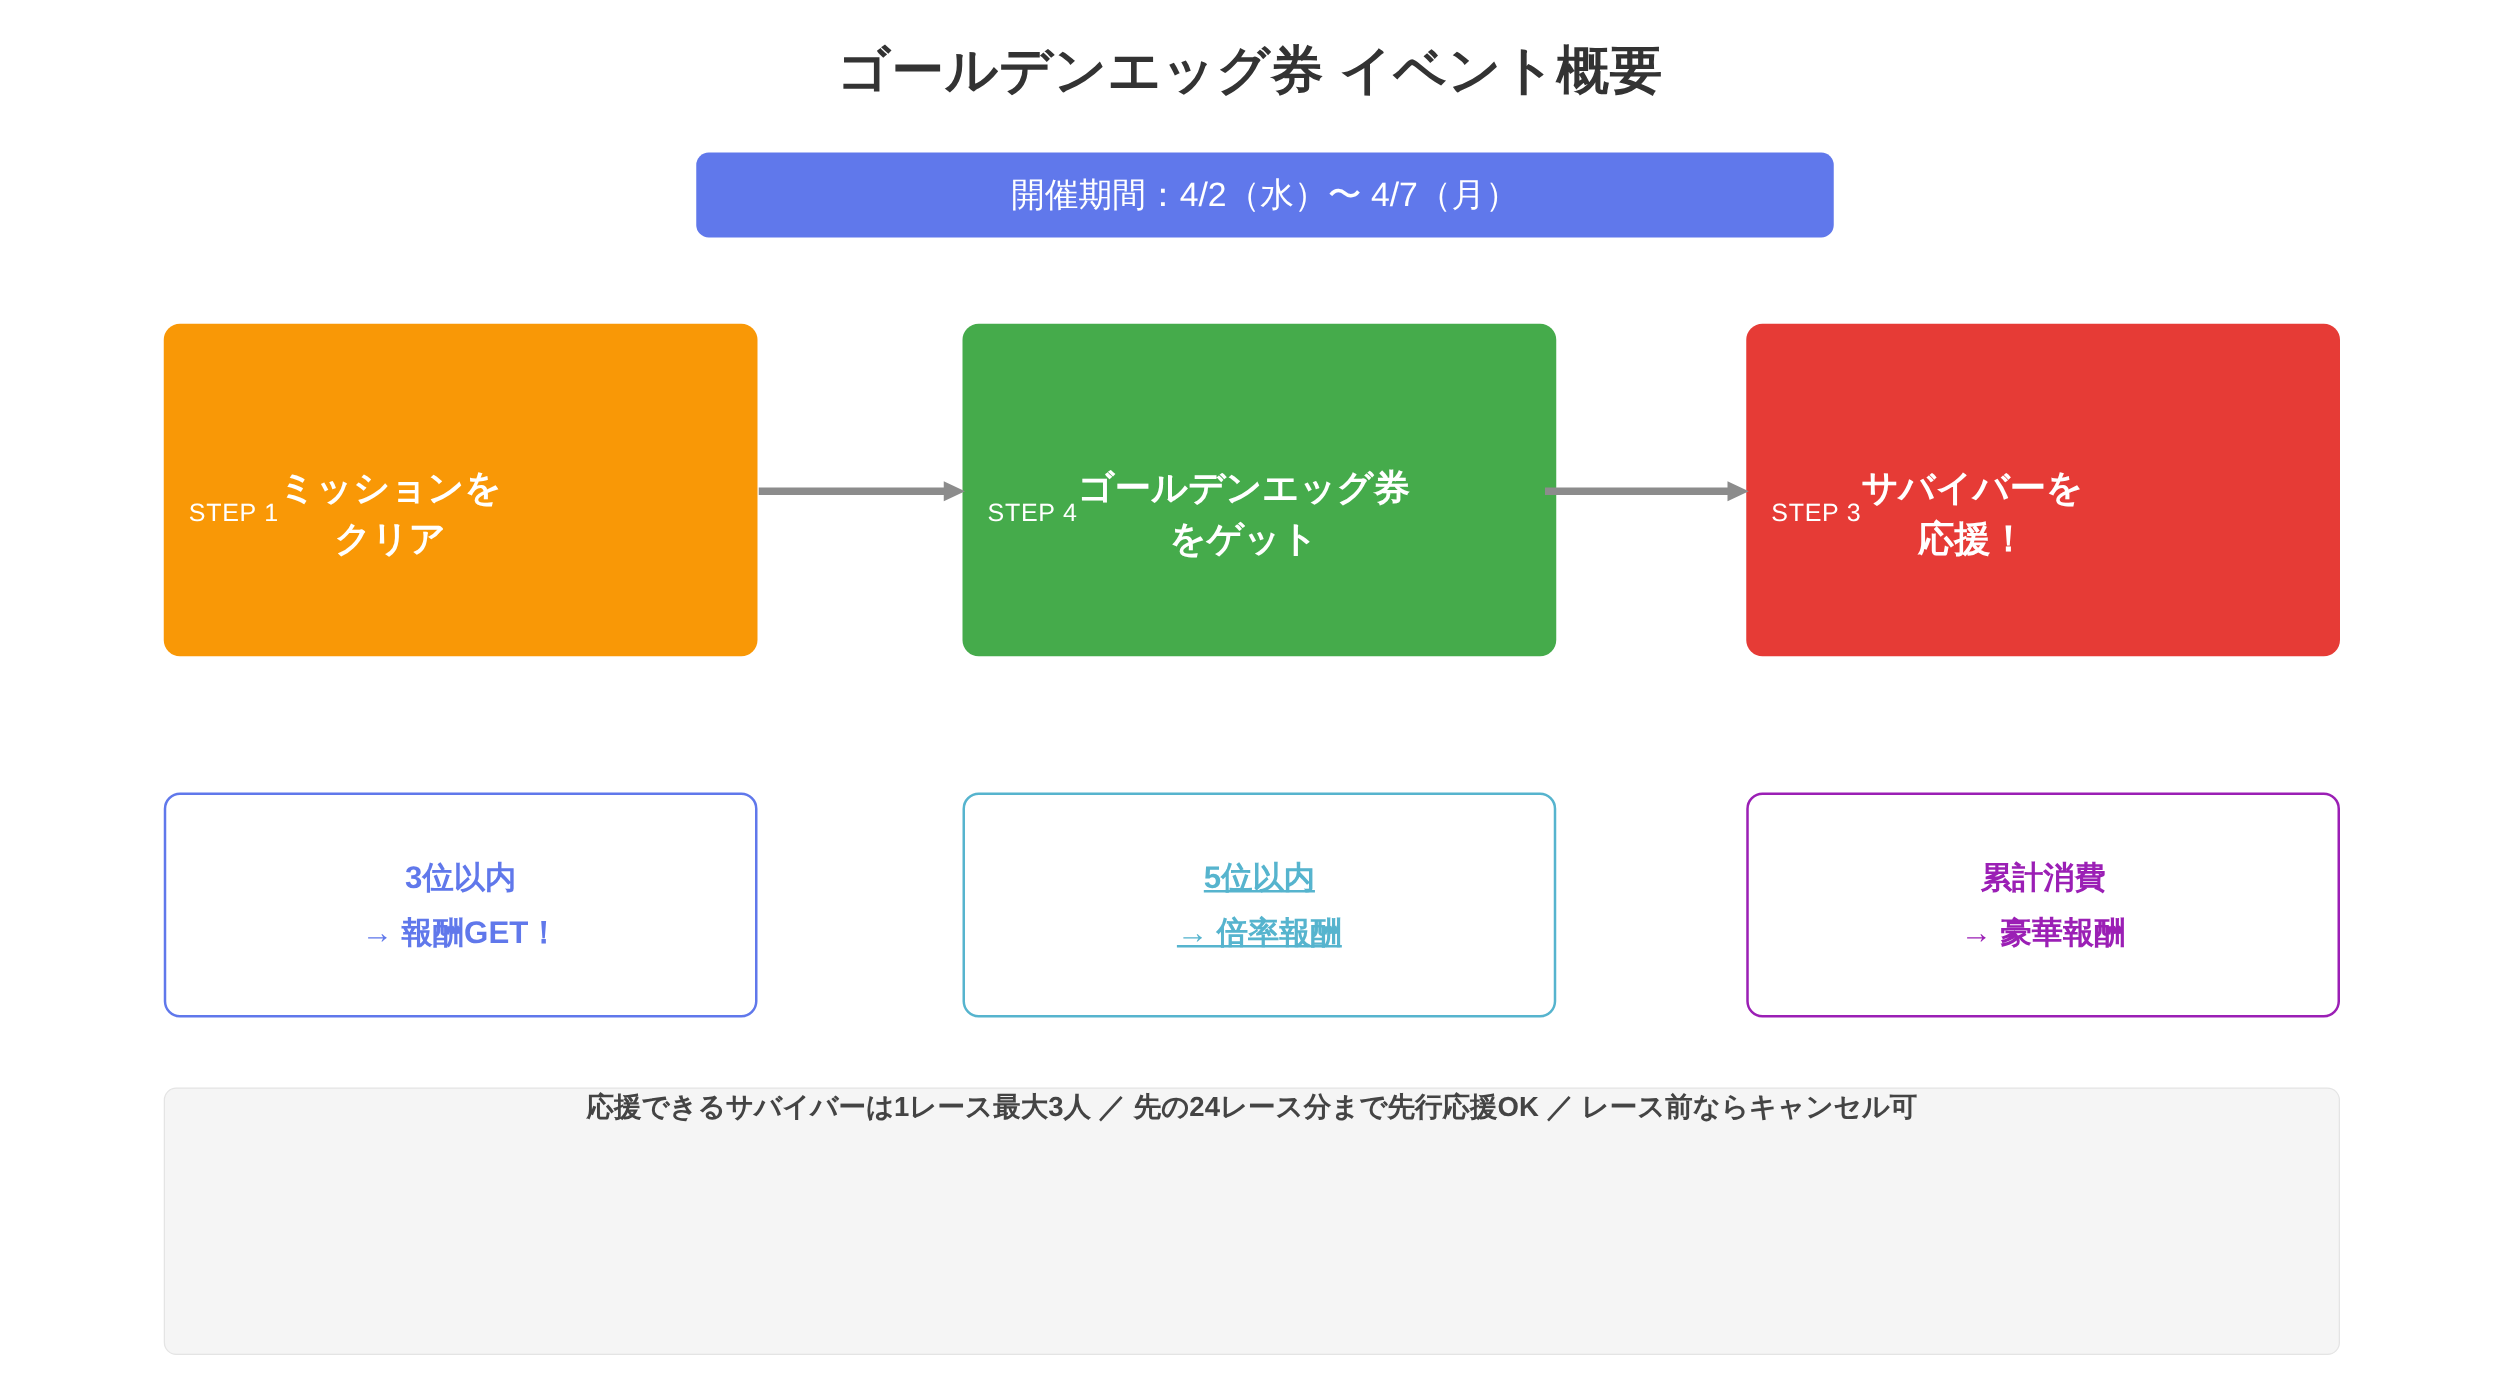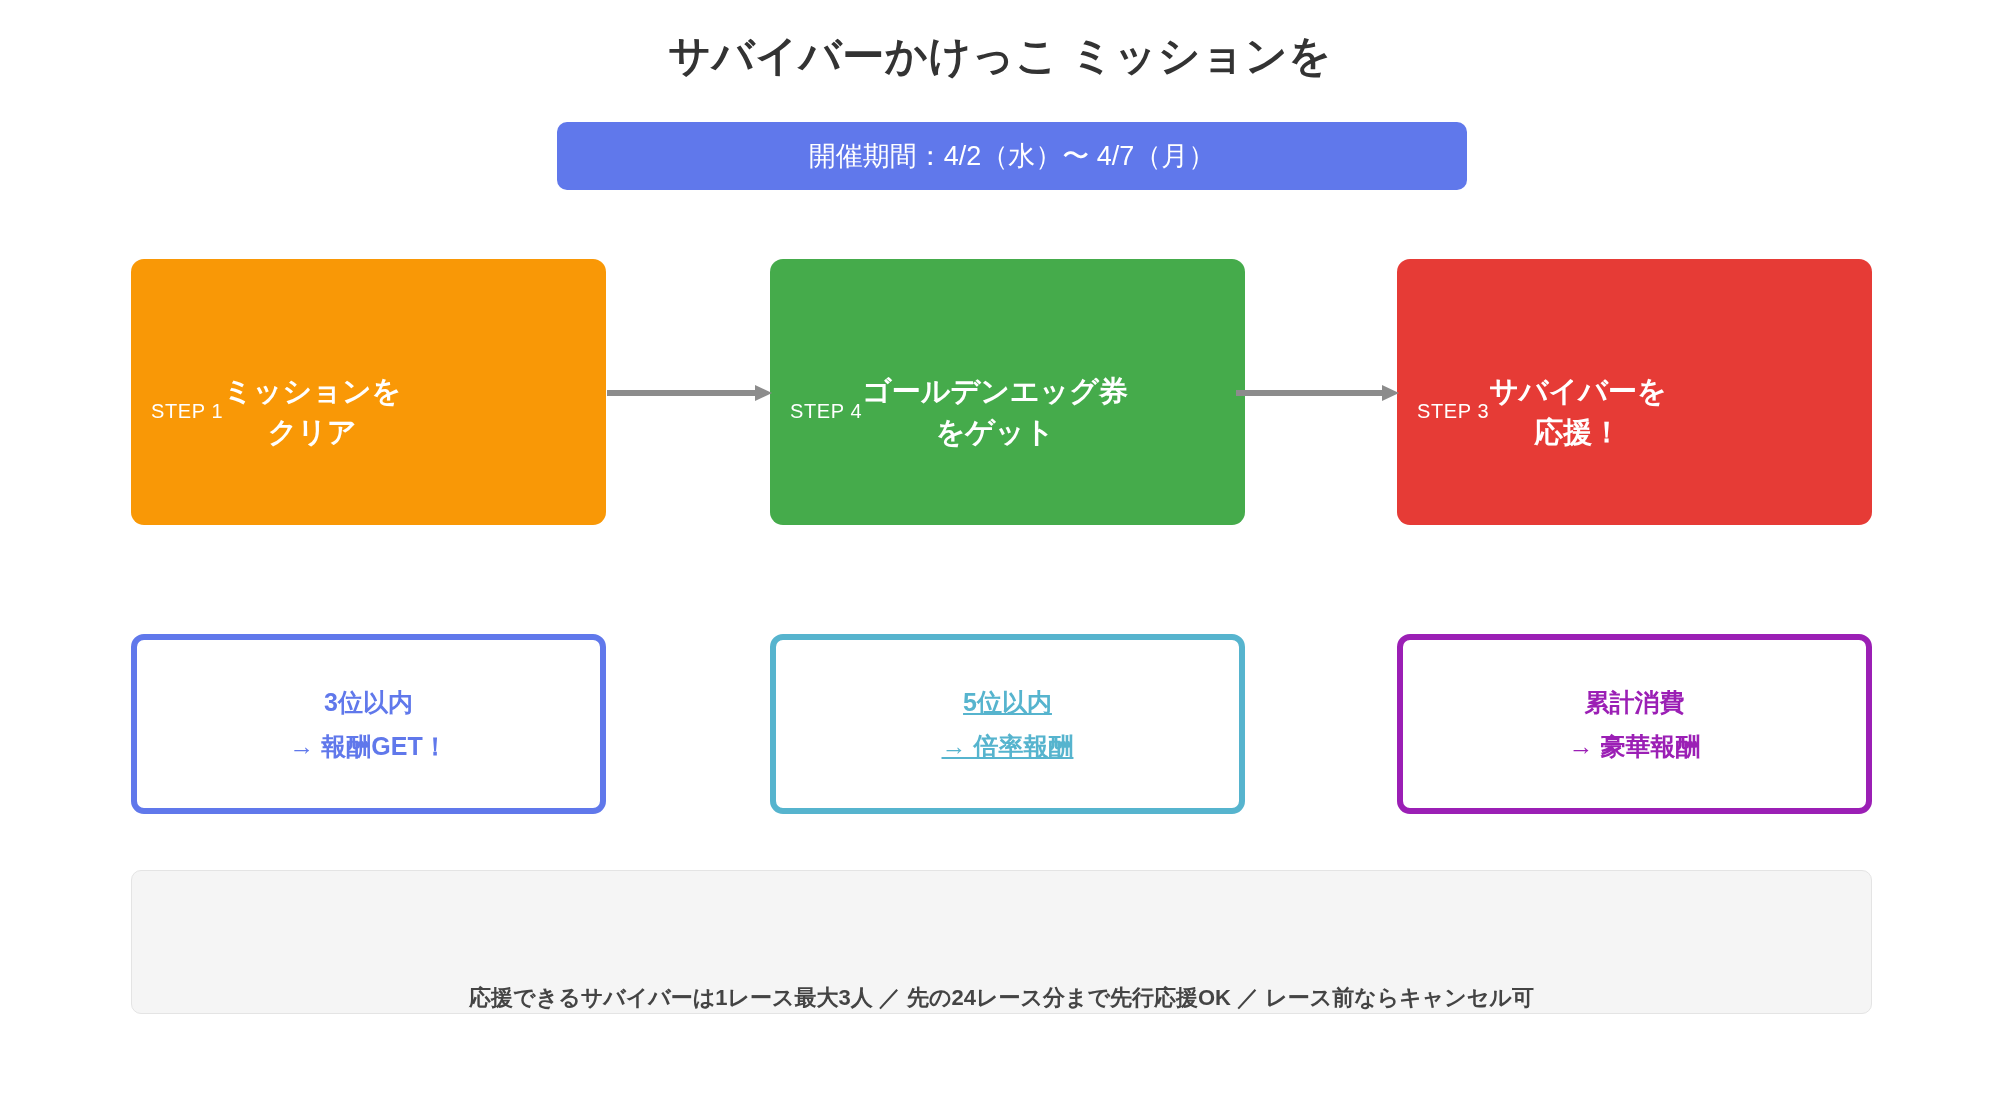--- a/index.html
+++ b/index.html
@@ -138,21 +138,21 @@
     top: 634px;
     width: 2000px;
     height: 180px;
   }
   .reward-card {
     position: absolute;
     top: 0;
     width: 475px;
     height: 180px;
     border-radius: 13px;
-    border: 6px solid #15803d;
+    border: 2px solid #15803d;
     background: #ffffff;
     display: flex;
     flex-direction: column;
     align-items: center;
     justify-content: center;
   }
   .reward-card.c1 { left: 131px;  border-color: #6078eb; }
   .reward-card.c2 { left: 770px;  border-color: #56b4ce; }
   .reward-card.c3 { left: 1397px; border-color: #9b1fb5; }
 
@@ -170,41 +170,41 @@
   .c1 .reward-line1, .c1 .reward-line2 { color: #6078eb; }
   .c2 .reward-line1, .c2 .reward-line2 { color: #56b4ce; text-decoration: underline; }
   .c3 .reward-line1, .c3 .reward-line2 { color: #9b1fb5; }
 
   
   .footer-note {
     position: absolute;
     left: 131px;
     top: 870px;
     width: 1741px;
-    height: 144px;
+    height: 214px;
     border-radius: 10px;
     background: #f5f5f5;
     border: 1px solid #e4e4e4;
     display: flex;
-    align-items: flex-end;
+    align-items: flex-start;
     justify-content: center;
   }
   .footer-note-text {
     font-size: 22px;
     font-weight: bold;
     color: #444444;
     white-space: nowrap;
   }
 </style>
 </head>
 <body>
 
 <div class="page">
 
-  <div class="title">サバイバーかけっこ ミッションを</div>
+  <div class="title">ゴールデンエッグ券 イベント概要</div>
 
   <div class="period-banner">
     <span class="period-banner-text">開催期間：4/2（水）〜 4/7（月）</span>
   </div>
 
   <div class="steps-row">
 
     <div class="step-box s1">
       <span class="step-label">STEP 1</span>
       <span class="step-body">

